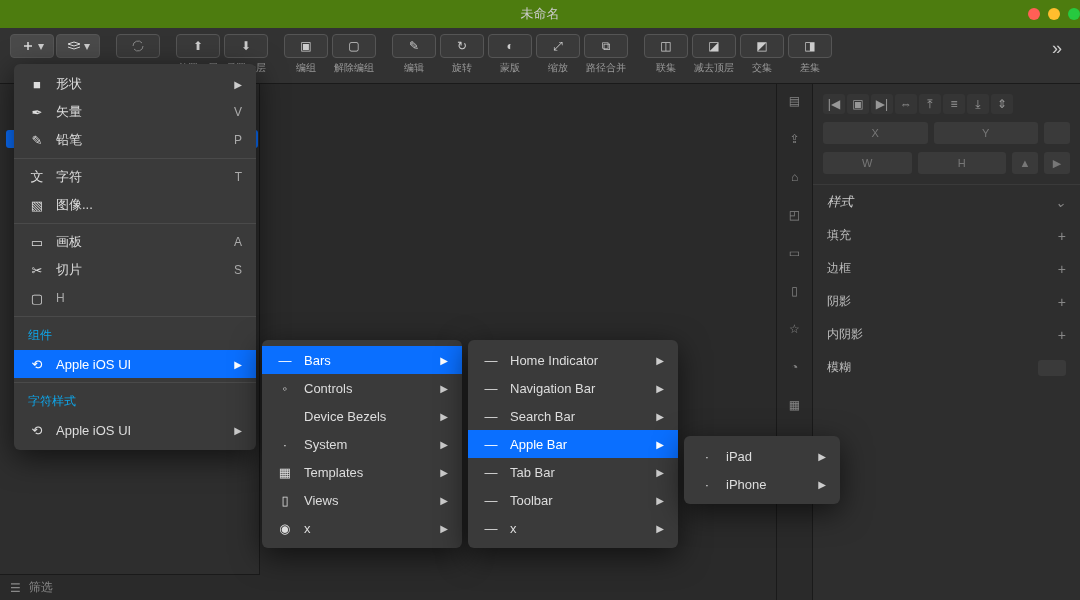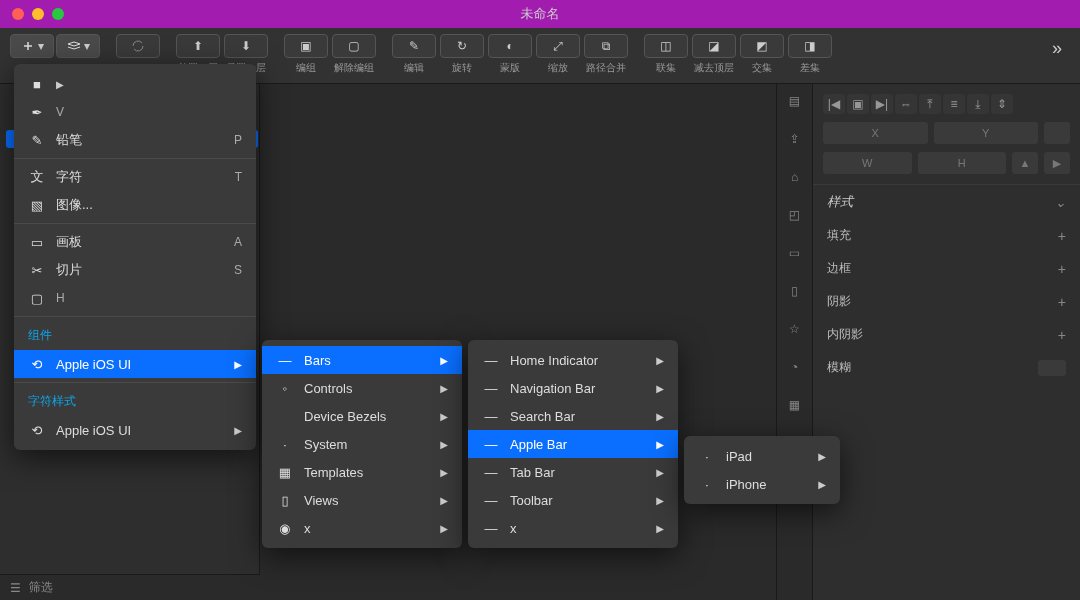--- a/index.html
+++ b/index.html
@@ -1,19 +1,19 @@
 <!DOCTYPE html>
 <html><head>
 <meta charset="utf-8">
 <style>
 * { margin: 0; padding: 0; box-sizing: border-box; font-family: -apple-system, "PingFang SC", sans-serif; }
 body { width: 1080px; height: 600px; background: #1e1e1e; color: #ddd; overflow: hidden; position: relative; font-size: 12px; }
 
 
-.titlebar { height: 28px; background: #a21caf; display: flex; align-items: center; position: relative; }
+.titlebar { height: 28px; background: #4d7c0f; display: flex; align-items: center; position: relative; justify-content: flex-end; }
 .traffic { display: flex; gap: 8px; padding-left: 12px; }
 .dot { width: 12px; height: 12px; border-radius: 50%; }
 .dot.red { background: #ff5f56; }
 .dot.yellow { background: #ffbd2e; }
 .dot.green { background: #27c93f; }
 .title { position: absolute; left: 50%; transform: translateX(-50%); color: #ccc; font-size: 13px; }
 
 
 .toolbar { height: 56px; background: #323232; display: flex; align-items: flex-start; padding: 6px 10px 0; gap: 4px; border-bottom: 1px solid #1a1a1a; }
 .tb-group { display: flex; flex-direction: column; align-items: center; }
@@ -266,24 +266,26 @@
 </div>
 
 <div class="bottombar">
   <span>☰</span>
   <span>筛选</span>
 </div>
 
 <div class="menu menu1">
   <div class="menu-item">
       <span class="icon">■</span>
+      <span class="label">形状</span>
       <span class="arrow">▶</span>
     </div>
   <div class="menu-item">
       <span class="icon">✒</span>
+      <span class="label">矢量</span>
       <span class="shortcut">V</span>
     </div>
   <div class="menu-item">
       <span class="icon">✎</span>
       <span class="label">铅笔</span>
       <span class="shortcut">P</span>
     </div>
   <div class="menu-sep"></div>
   <div class="menu-item">
       <span class="icon">文</span>

